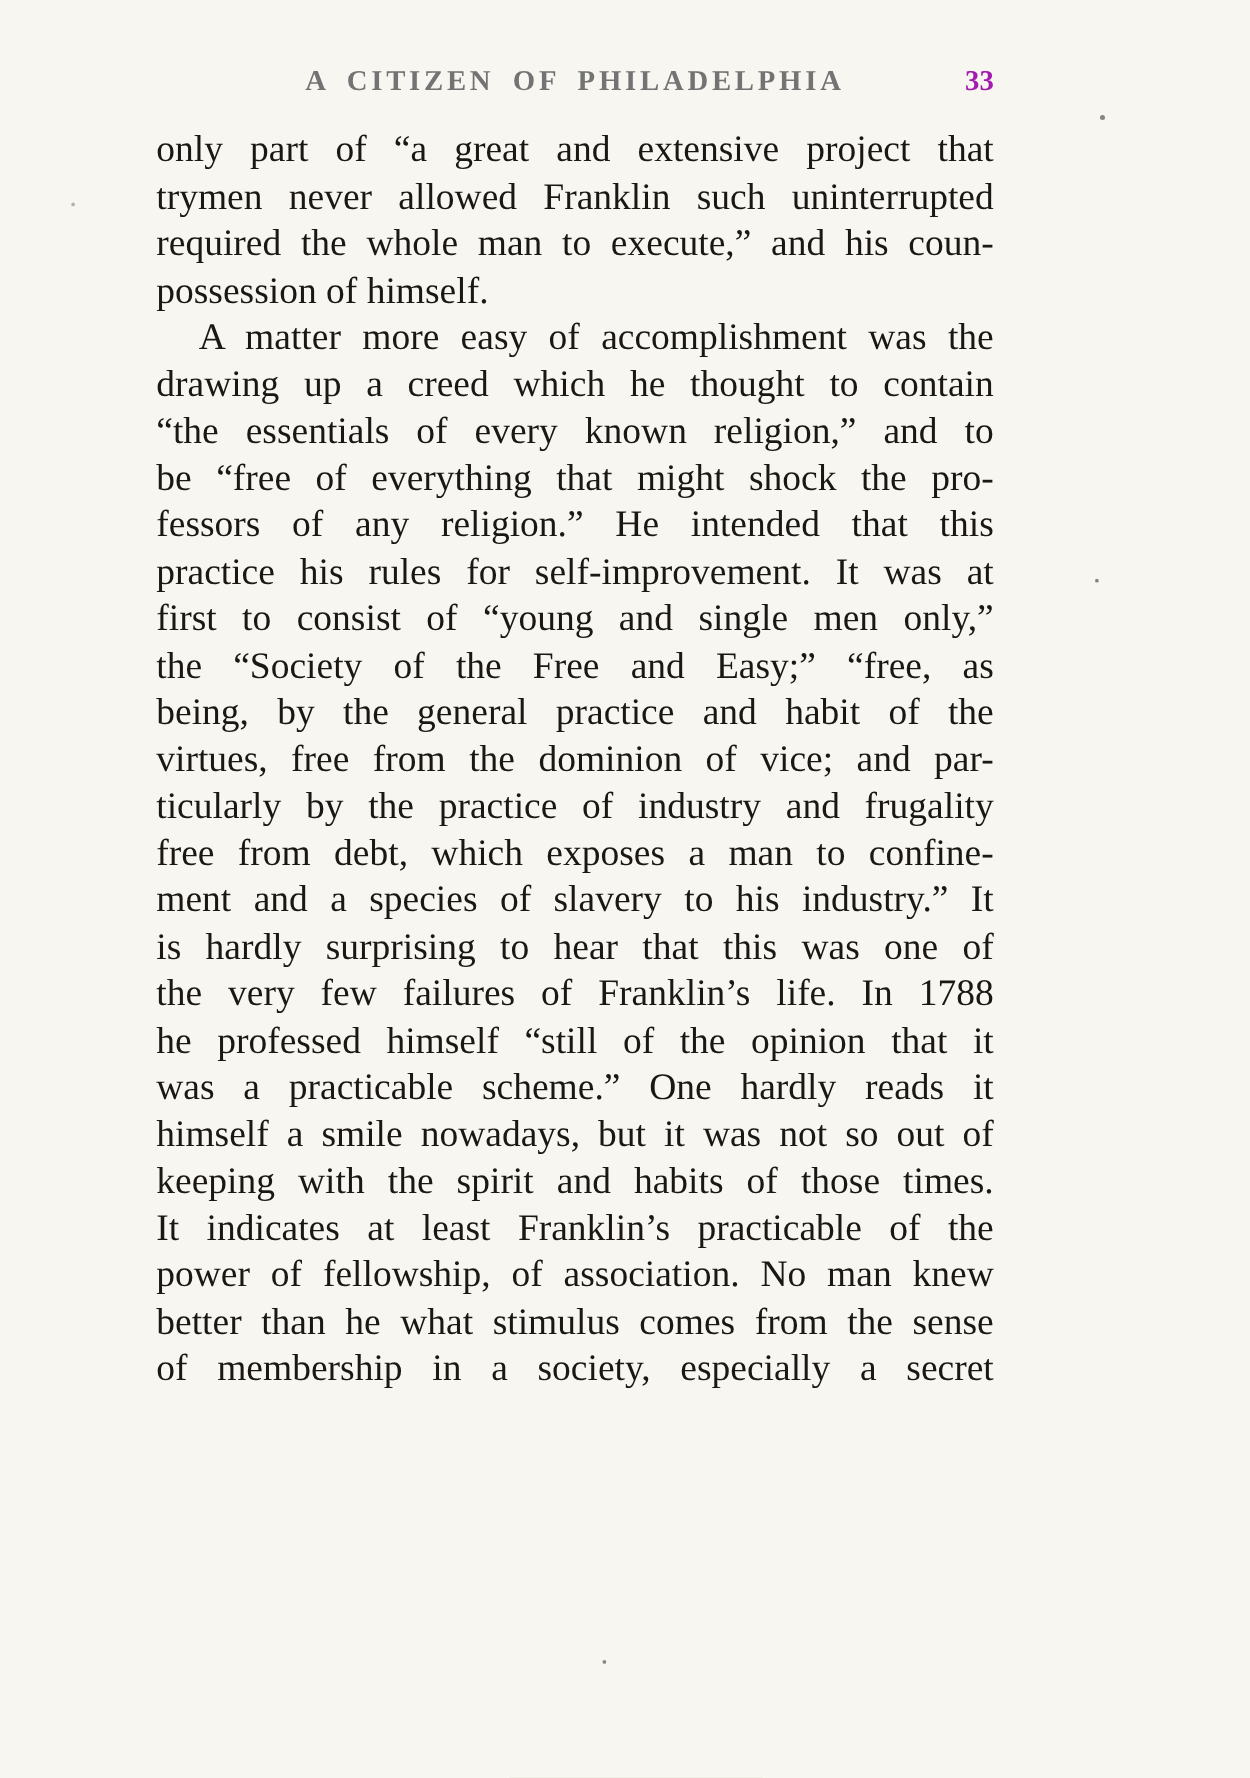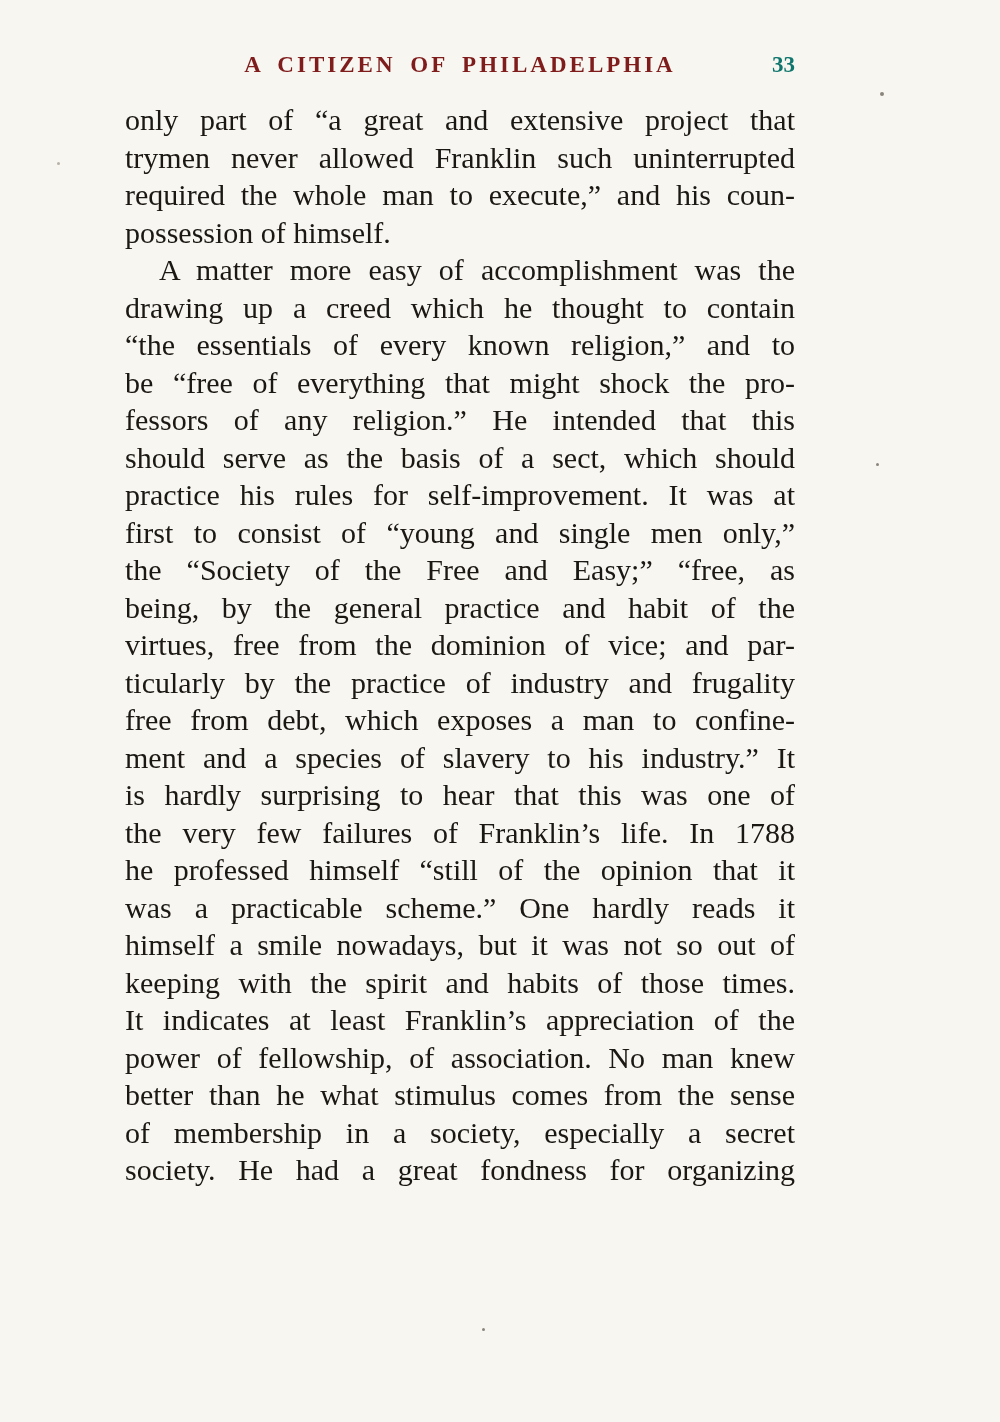--- a/index.html
+++ b/index.html
@@ -24,29 +24,29 @@
     width: 670px;
     height: 34px;
   }
   .running-title {
     display: block;
     text-align: center;
     font-size: 23px;
     font-weight: 700;
     letter-spacing: 3px;
     word-spacing: 6px;
-    color: #7f1d1d;
+    color: #737373;
   }
   .page-number {
     position: absolute;
     right: 0;
     top: 0;
     font-size: 23px;
     font-weight: 700;
-    color: #0f766e;
+    color: #a21caf;
   }
   .body-text {
     position: absolute;
     top: 101px;
     left: 125px;
     width: 670px;
     font-size: 30px;
     line-height: 37.5px;
   }
   .paragraph { margin: 0; }
@@ -89,40 +89,38 @@
         <div class="line">trymen never allowed Franklin such uninterrupted</div>
         <div class="line">required the whole man to execute,” and his coun-</div>
         <div class="line last">possession of himself.</div>
       </div>
     <div class="paragraph">
         <div class="line indent">A matter more easy of accomplishment was the</div>
         <div class="line">drawing up a creed which he thought to contain</div>
         <div class="line">“the essentials of every known religion,” and to</div>
         <div class="line">be “free of everything that might shock the pro-</div>
         <div class="line">fessors of any religion.”  He intended that this</div>
-        <div class="line">should serve as the basis of a sect, which should</div>
         <div class="line">practice his rules for self-improvement.  It was at</div>
         <div class="line">first to consist of “young and single men only,”</div>
         <div class="line">the “Society of the Free and Easy;” “free, as</div>
         <div class="line">being, by the general practice and habit of the</div>
         <div class="line">virtues, free from the dominion of vice; and par-</div>
         <div class="line">ticularly by the practice of industry and frugality</div>
         <div class="line">free from debt, which exposes a man to confine-</div>
         <div class="line">ment and a species of slavery to his industry.”  It</div>
         <div class="line">is hardly surprising to hear that this was one of</div>
         <div class="line">the very few failures of Franklin’s life.  In 1788</div>
         <div class="line">he professed himself “still of the opinion that it</div>
         <div class="line">was a practicable scheme.”  One hardly reads it</div>
         <div class="line">himself a smile nowadays, but it was not so out of</div>
         <div class="line">keeping with the spirit and habits of those times.</div>
-        <div class="line">It indicates at least Franklin’s appreciation of the</div>
+        <div class="line">It indicates at least Franklin’s practicable of the</div>
         <div class="line">power of fellowship, of association.  No man knew</div>
         <div class="line">better than he what stimulus comes from the sense</div>
         <div class="line">of membership in a society, especially a secret</div>
-        <div class="line">society.  He had a great fondness for organizing</div>
       </div>
   </div>
 
   <div class="speck s1"></div>
   <div class="speck s2"></div>
   <div class="speck s3"></div>
   <div class="speck s4"></div>
 
 </div>
 

